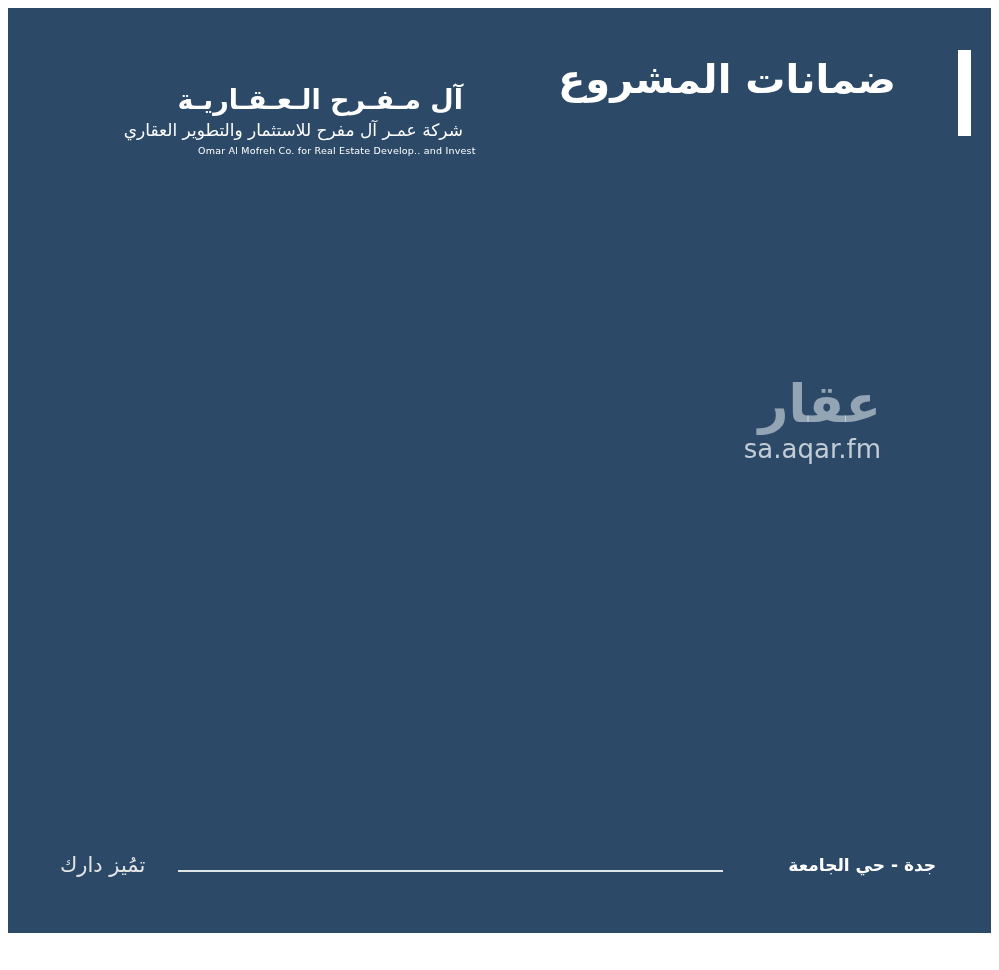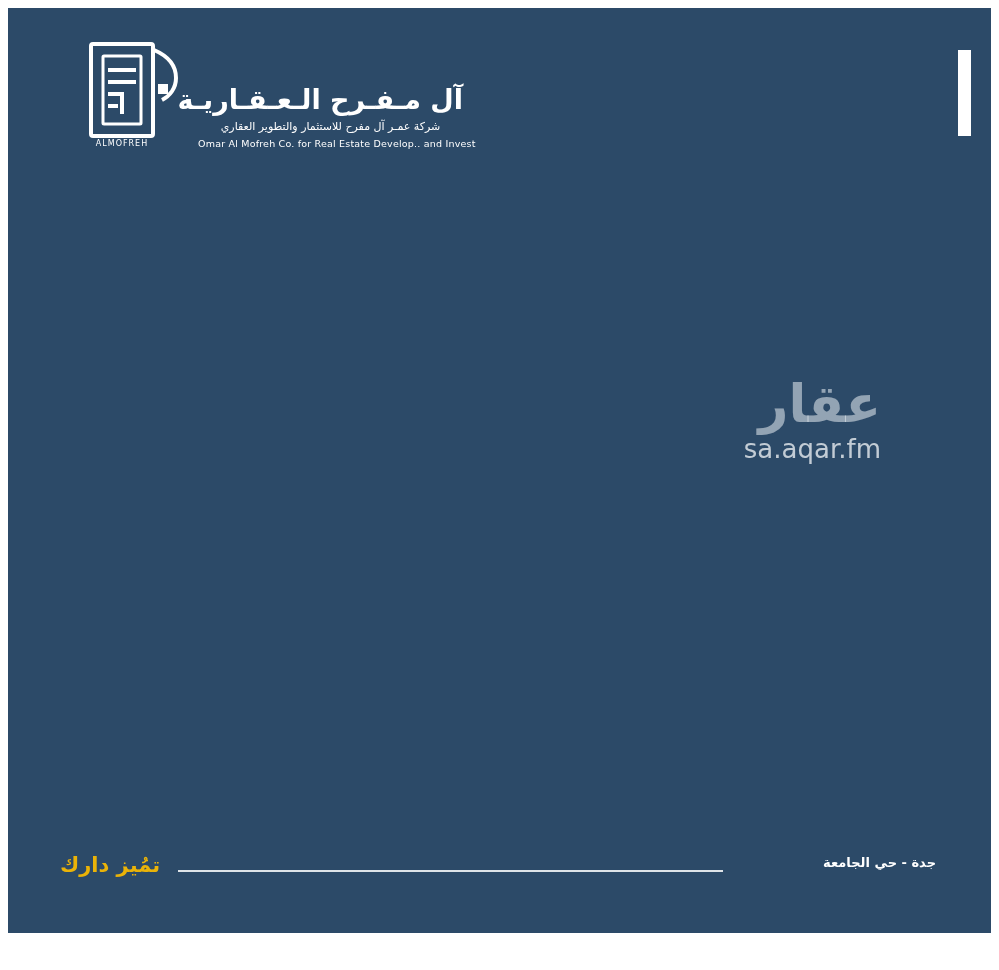--- a/index.html
+++ b/index.html
@@ -92,21 +92,21 @@
   }
   .logo-ar {
     font-size: 27px;
     font-weight: bold;
     color: #ffffff;
     letter-spacing: 1px;
     white-space: nowrap;
   }
   .logo-ar2 {
     margin-top: 5px;
-    font-size: 11px;
+    font-size: 17px;
     color: #ffffff;
     white-space: nowrap;
   }
   .logo-en {
     margin-top: 5px;
     font-size: 9.5px;
     color: #ffffff;
     direction: ltr;
     letter-spacing: .2px;
     white-space: nowrap;
@@ -151,65 +151,56 @@
     position: absolute;
     left: 0;
     bottom: 28px;
     width: 983px;
     height: 60px;
   }
   .footer-right {
     position: absolute;
     right: 55px;
     top: 10px;
-    font-size: 13px;
+    font-size: 17px;
     font-weight: bold;
     color: #ffffff;
     direction: rtl;
     white-space: nowrap;
   }
   .footer-left {
     position: absolute;
     left: 52px;
     top: 8px;
     font-size: 21px;
-    font-weight: bold;
-    color: #eab308;
+    font-weight: normal;
+    color: #e5e5e5;
     direction: rtl;
     white-space: nowrap;
   }
   .footer-rule {
     position: absolute;
     left: 170px;
     top: 25px;
     width: 545px;
     height: 2px;
     background: rgba(255,255,255,0.85);
   }
 </style>
 </head>
 <body>
 
 <div class="poster">
   <div class="canvas">
 
     <div class="header">
       <div class="title-bar"></div>
+      <div class="title">ضمانات المشروع</div>
 
       <div class="logo-wrap">
-        <div class="logo-mark">
-          <svg width="96" height="110" viewBox="0 0 96 110" fill="none">
-            <rect x="3" y="4" width="62" height="92" rx="2" stroke="#ffffff" stroke-width="4"></rect>
-            <rect x="15" y="16" width="38" height="68" rx="1" stroke="#ffffff" stroke-width="3"></rect>
-            <path d="M22 30 h24 M22 42 h24 M22 54 h12 M34 54 v18 M22 66 h6" stroke="#ffffff" stroke-width="4" stroke-linecap="square"></path>
-            <path d="M66 10 c14 6 22 16 22 28 c0 10 -6 18 -14 22" stroke="#ffffff" stroke-width="4" fill="none"></path>
-            <rect x="70" y="44" width="10" height="10" fill="#ffffff"></rect>
-            <text x="34" y="106" fill="#ffffff" font-size="8" text-anchor="middle" font-family="DejaVu Sans, sans-serif" letter-spacing="1">ALMOFREH</text>
-          </svg>
-        </div>
         <div class="logo-text">
           <div class="logo-ar">آل مـفـرح الـعـقـاريـة</div>
           <div class="logo-ar2">شركة عمـر آل مفرح للاستثمار والتطوير العقاري</div>
           <div class="logo-en">Omar Al Mofreh Co. for Real Estate Develop.. and Invest</div>
         </div>
       </div>
     </div>
 
     <div class="items">
 

